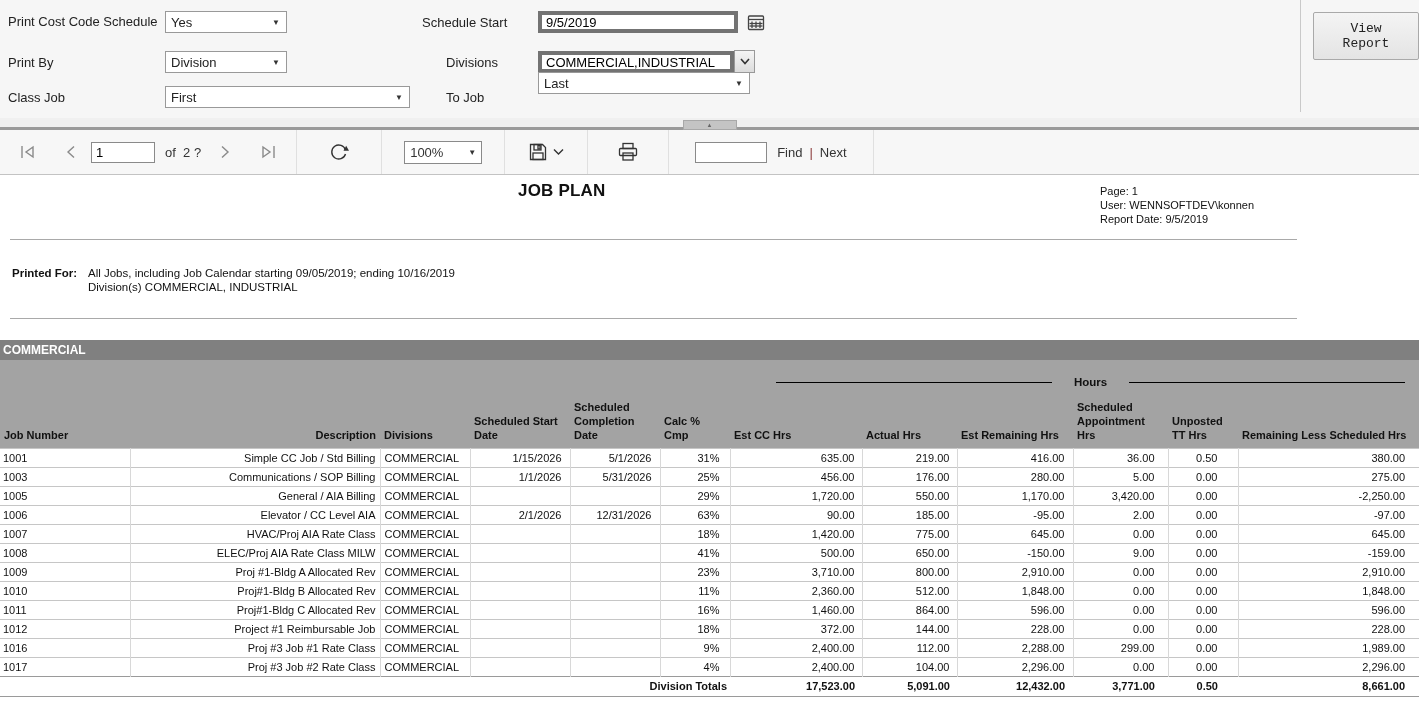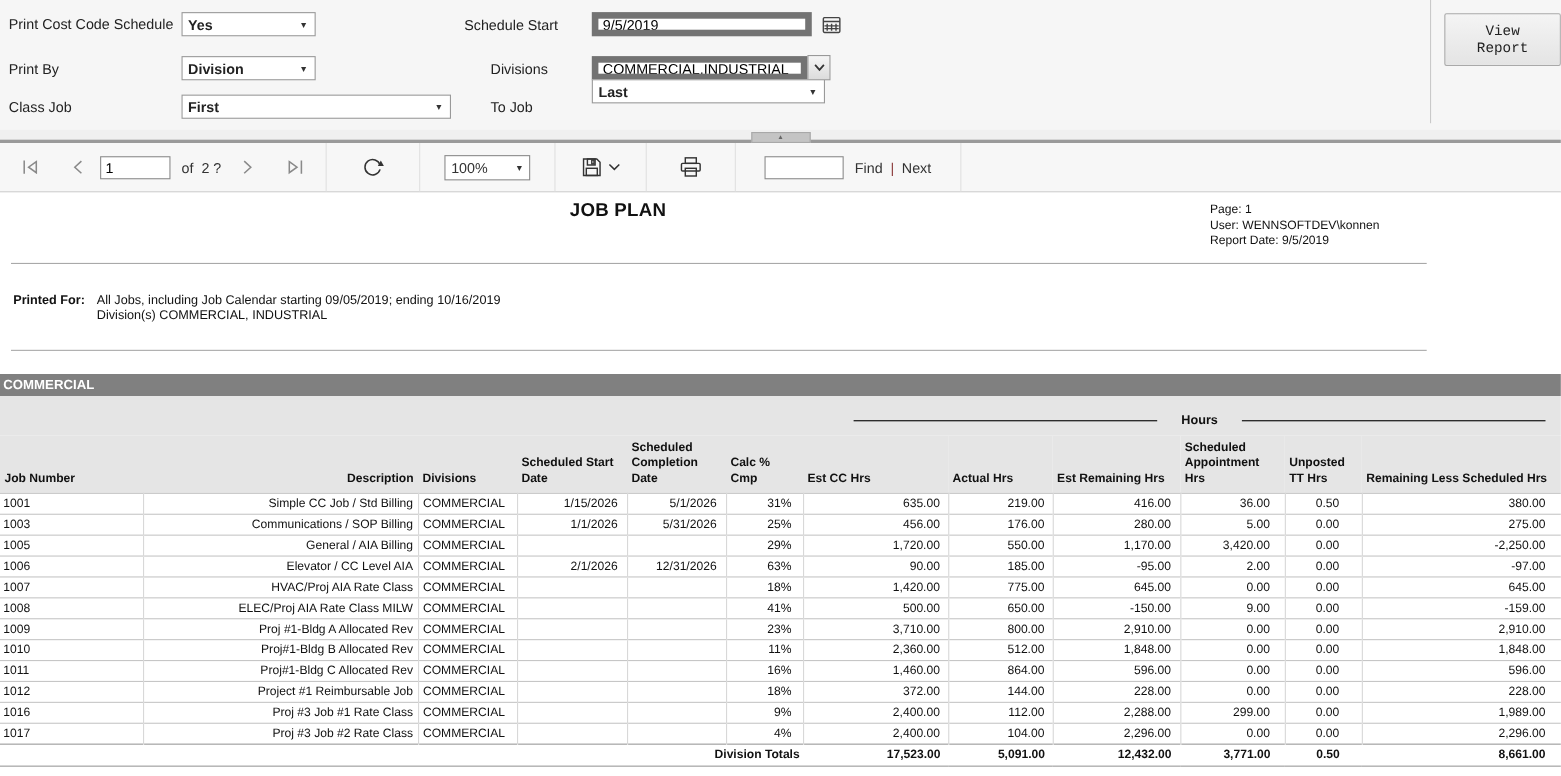--- a/index.html
+++ b/index.html
@@ -4,23 +4,23 @@
 <style>
   * { box-sizing: border-box; margin: 0; padding: 0; }
   html,body { width:1419px; height:705px; overflow:hidden; background:#fff;
     font-family:"Liberation Sans", sans-serif; }
   .app { position:relative; width:1419px; height:705px; background:#fff; }
 
   
   .params { position:relative; width:100%; height:118px; background:#f6f6f6; font-size:13px; color:#222; }
   .plabel { position:absolute; white-space:nowrap; }
   .pselect { position:absolute; height:22px; background:#fff; border:1px solid #999;
-    display:flex; align-items:center; justify-content:space-between; padding:0 6px 0 5px; cursor:default;font-weight:bold; }
+    display:flex; align-items:center; justify-content:space-between; padding:0 6px 0 5px; cursor:default; }
   .pselect .arrow { font-size:8px; color:#333; }
-  .ptext { position:absolute; height:22px; border:6px solid #737373; background:#fff; font-size:13px;
+  .ptext { position:absolute; height:22px; border:4px solid #737373; background:#fff; font-size:13px;
     padding:0 4px; font-family:"Liberation Sans", sans-serif; }
   .combo-btn { position:absolute; width:21px; height:23px; background:linear-gradient(#f5f5f5,#dcdcdc);
     border:1px solid #999; display:flex; align-items:center; justify-content:center; }
   .icon-btn { position:absolute; background:none; border:none; cursor:pointer; padding:0; }
   .vdiv { position:absolute; left:1300px; top:0; width:1px; height:112px; background:#c9c9c9; }
   .view-report { position:absolute; left:1313px; top:12px; padding:8px 11px; font-size:13px; color:#222;
     background:linear-gradient(#f4f4f4,#e4e4e4); border:1px solid #a9a9a9; border-radius:2px; font-family:Liberation Mono, monospace; }
 
   
   .splitter { position:relative; width:100%; height:12px; background:#f0f0f0; border-bottom:3px solid #9a9a9a; }
@@ -52,21 +52,21 @@
   .pageinfo { position:absolute; left:1100px; top:9px; font-size:11px; line-height:14px; }
   .hrule { position:absolute; left:10px; width:1287px; height:1px; background:#a9a9a9; }
   .printedfor { position:absolute; left:12px; top:91px; display:flex; font-size:11.5px; line-height:14px; }
   .printedfor .pf-label { font-weight:bold; width:76px; }
   .section-bar { position:absolute; left:0; top:165px; width:1419px; height:20px; background:#808080; }
   .section-bar span { color:#fff; font-weight:bold; font-size:12px; padding-left:3px; line-height:20px; display:block; }
 
   
   table.jobs { position:absolute; left:0; top:185px; width:1419px; border-collapse:collapse; table-layout:fixed;
     font-size:11px; color:#111; }
-  thead th { background:#e5e5e5; font-weight:bold; vertical-align:bottom; padding:0 4px 5px 4px; line-height:1.25;margin-top:24px; }
+  thead th { background:#a3a3a3; font-weight:bold; vertical-align:bottom; padding:0 4px 5px 4px; line-height:1.25;margin-top:24px; }
   tr.hours-row th { height:36px; vertical-align:middle; padding:0; }
   .hours-wrap { display:flex; align-items:center; padding:0 14px 0 46px; margin-top:8px; }
   .hours-wrap .hline { flex:1; border-top:1px solid #000; }
   .hours-wrap .htext { margin:0 22px; font-weight:bold; font-size:11.5px; }
   tr.cols-row th { height:52px; text-align:left; }
   tr.cols-row th.th-desc { text-align:right; padding-left:4px; }
   tbody td { height:19px; border-top:1px solid #c6c6c6; border-right:1px solid #d8d8d8; white-space:nowrap;
     overflow:hidden; padding:0 4px; }
   tbody td:last-child { border-right:none; }
   td.l { text-align:left; } td.r { text-align:right; }

